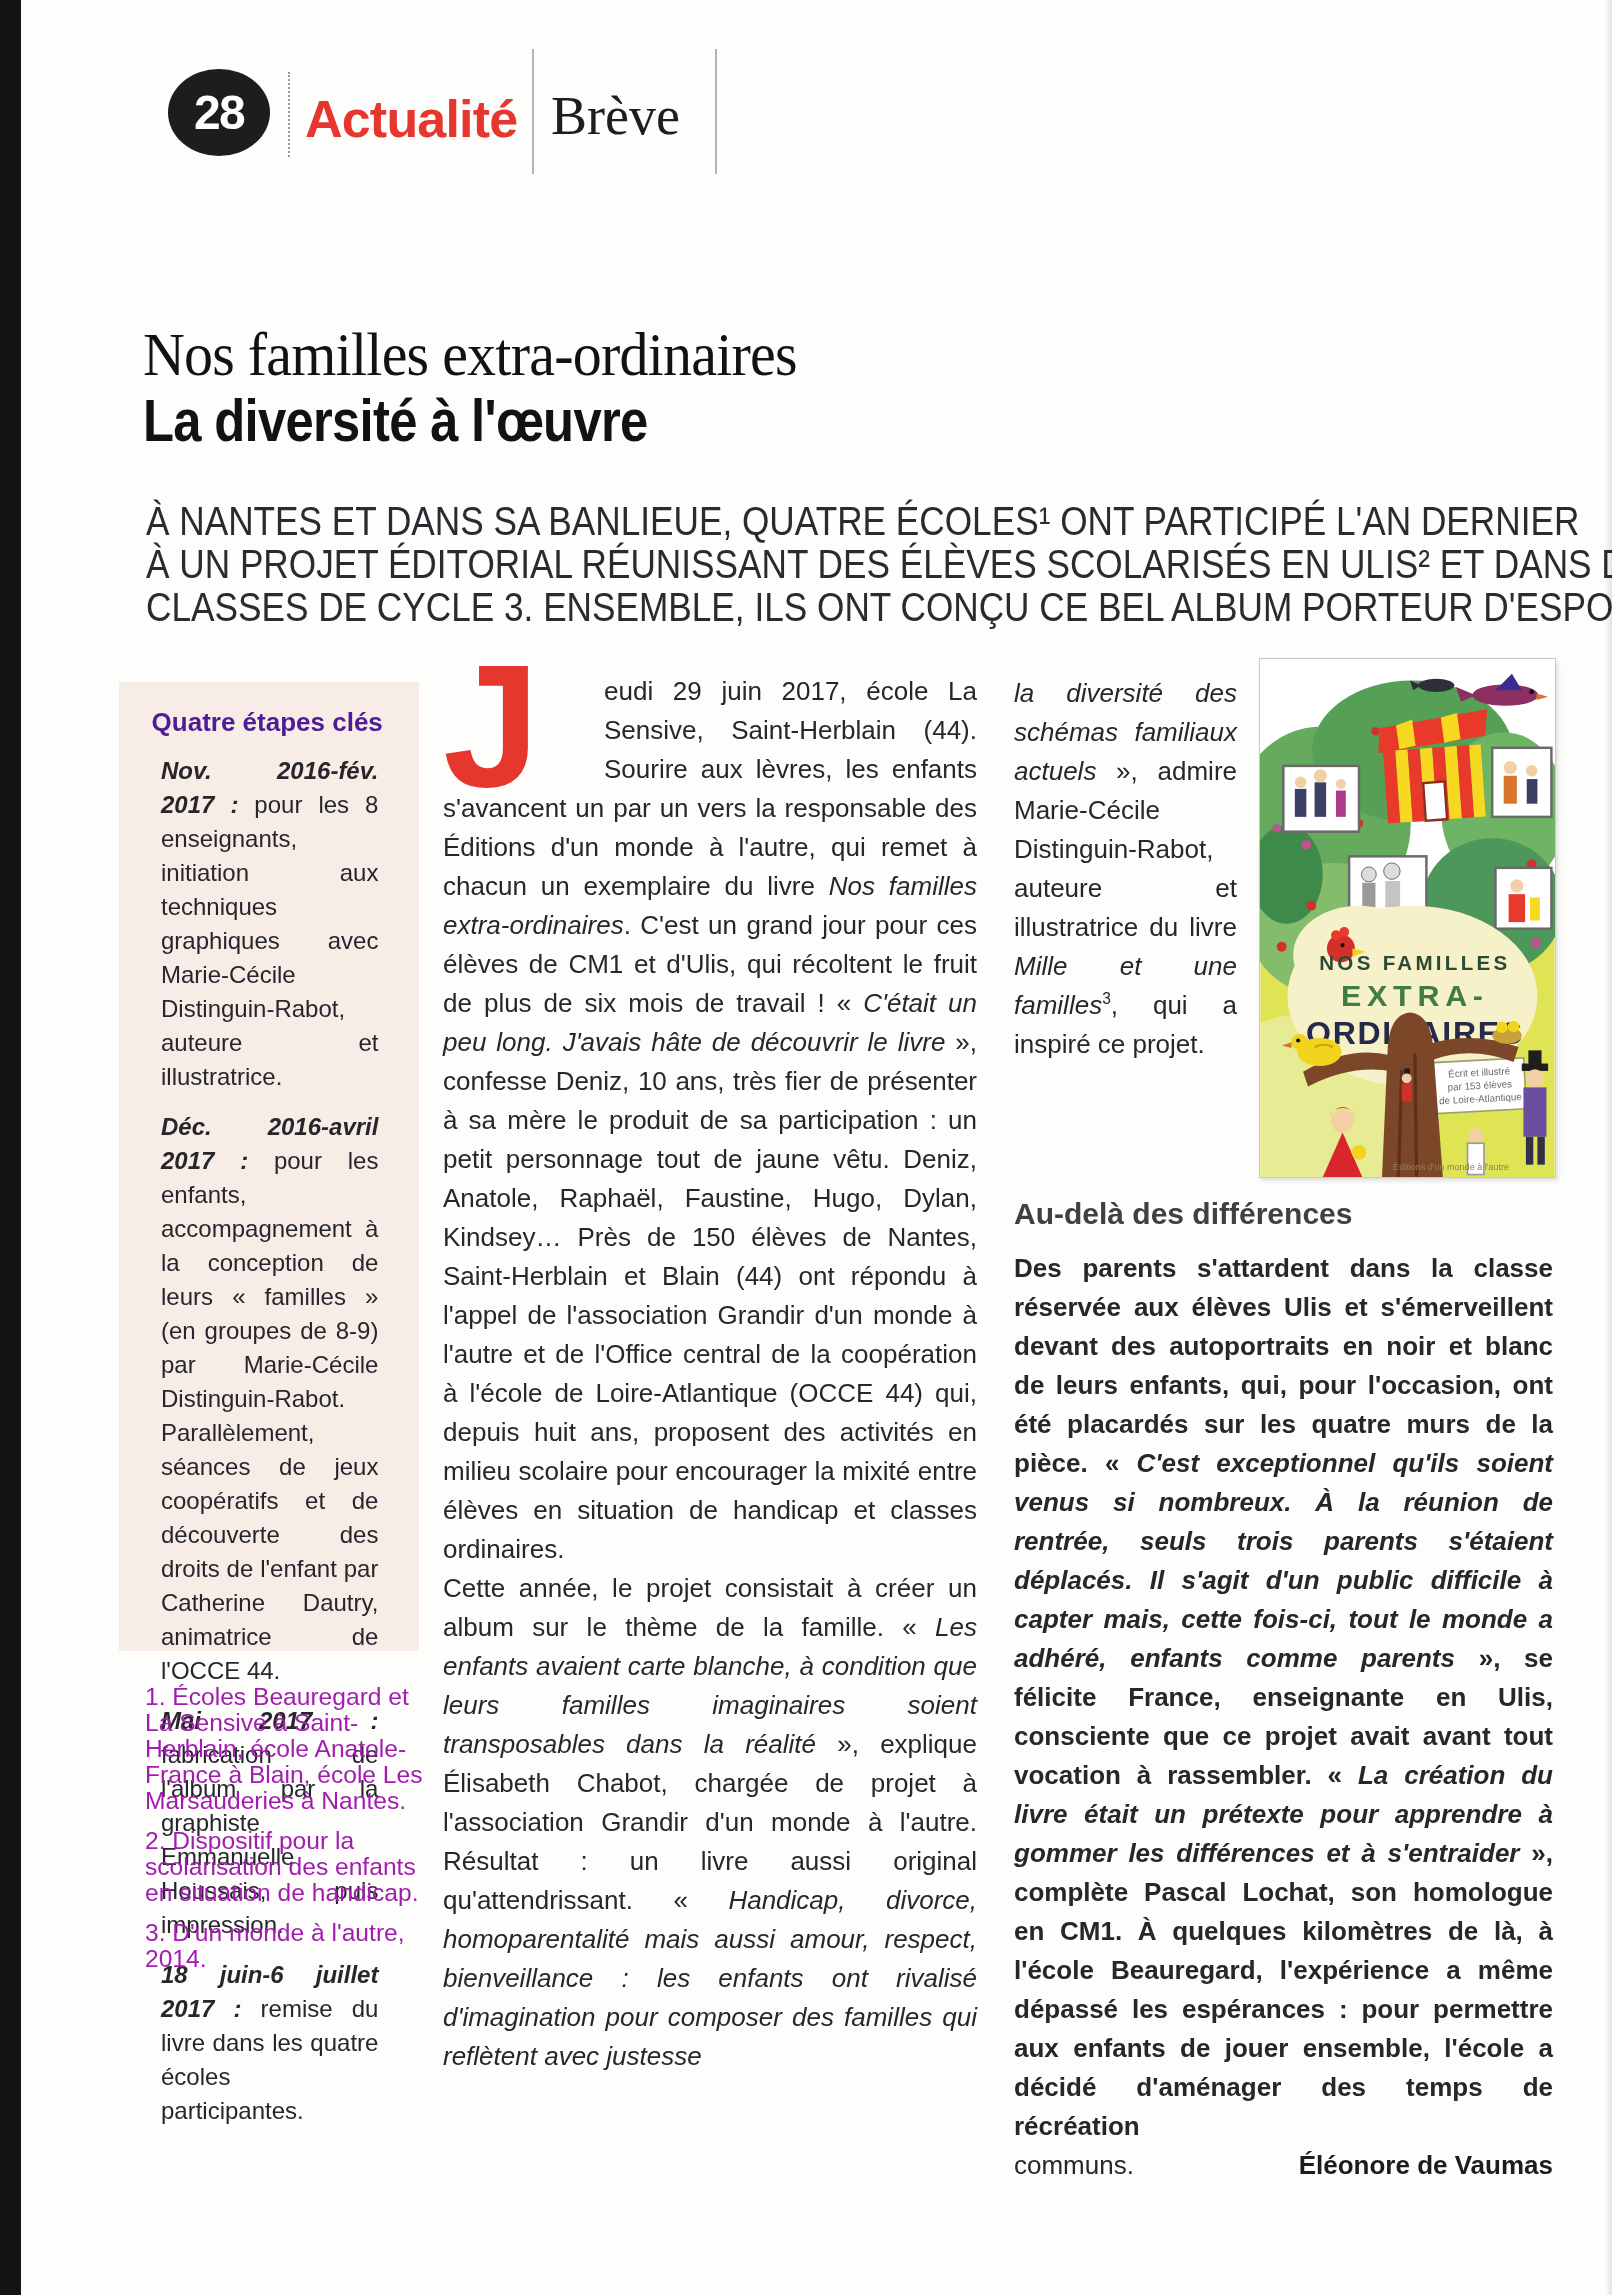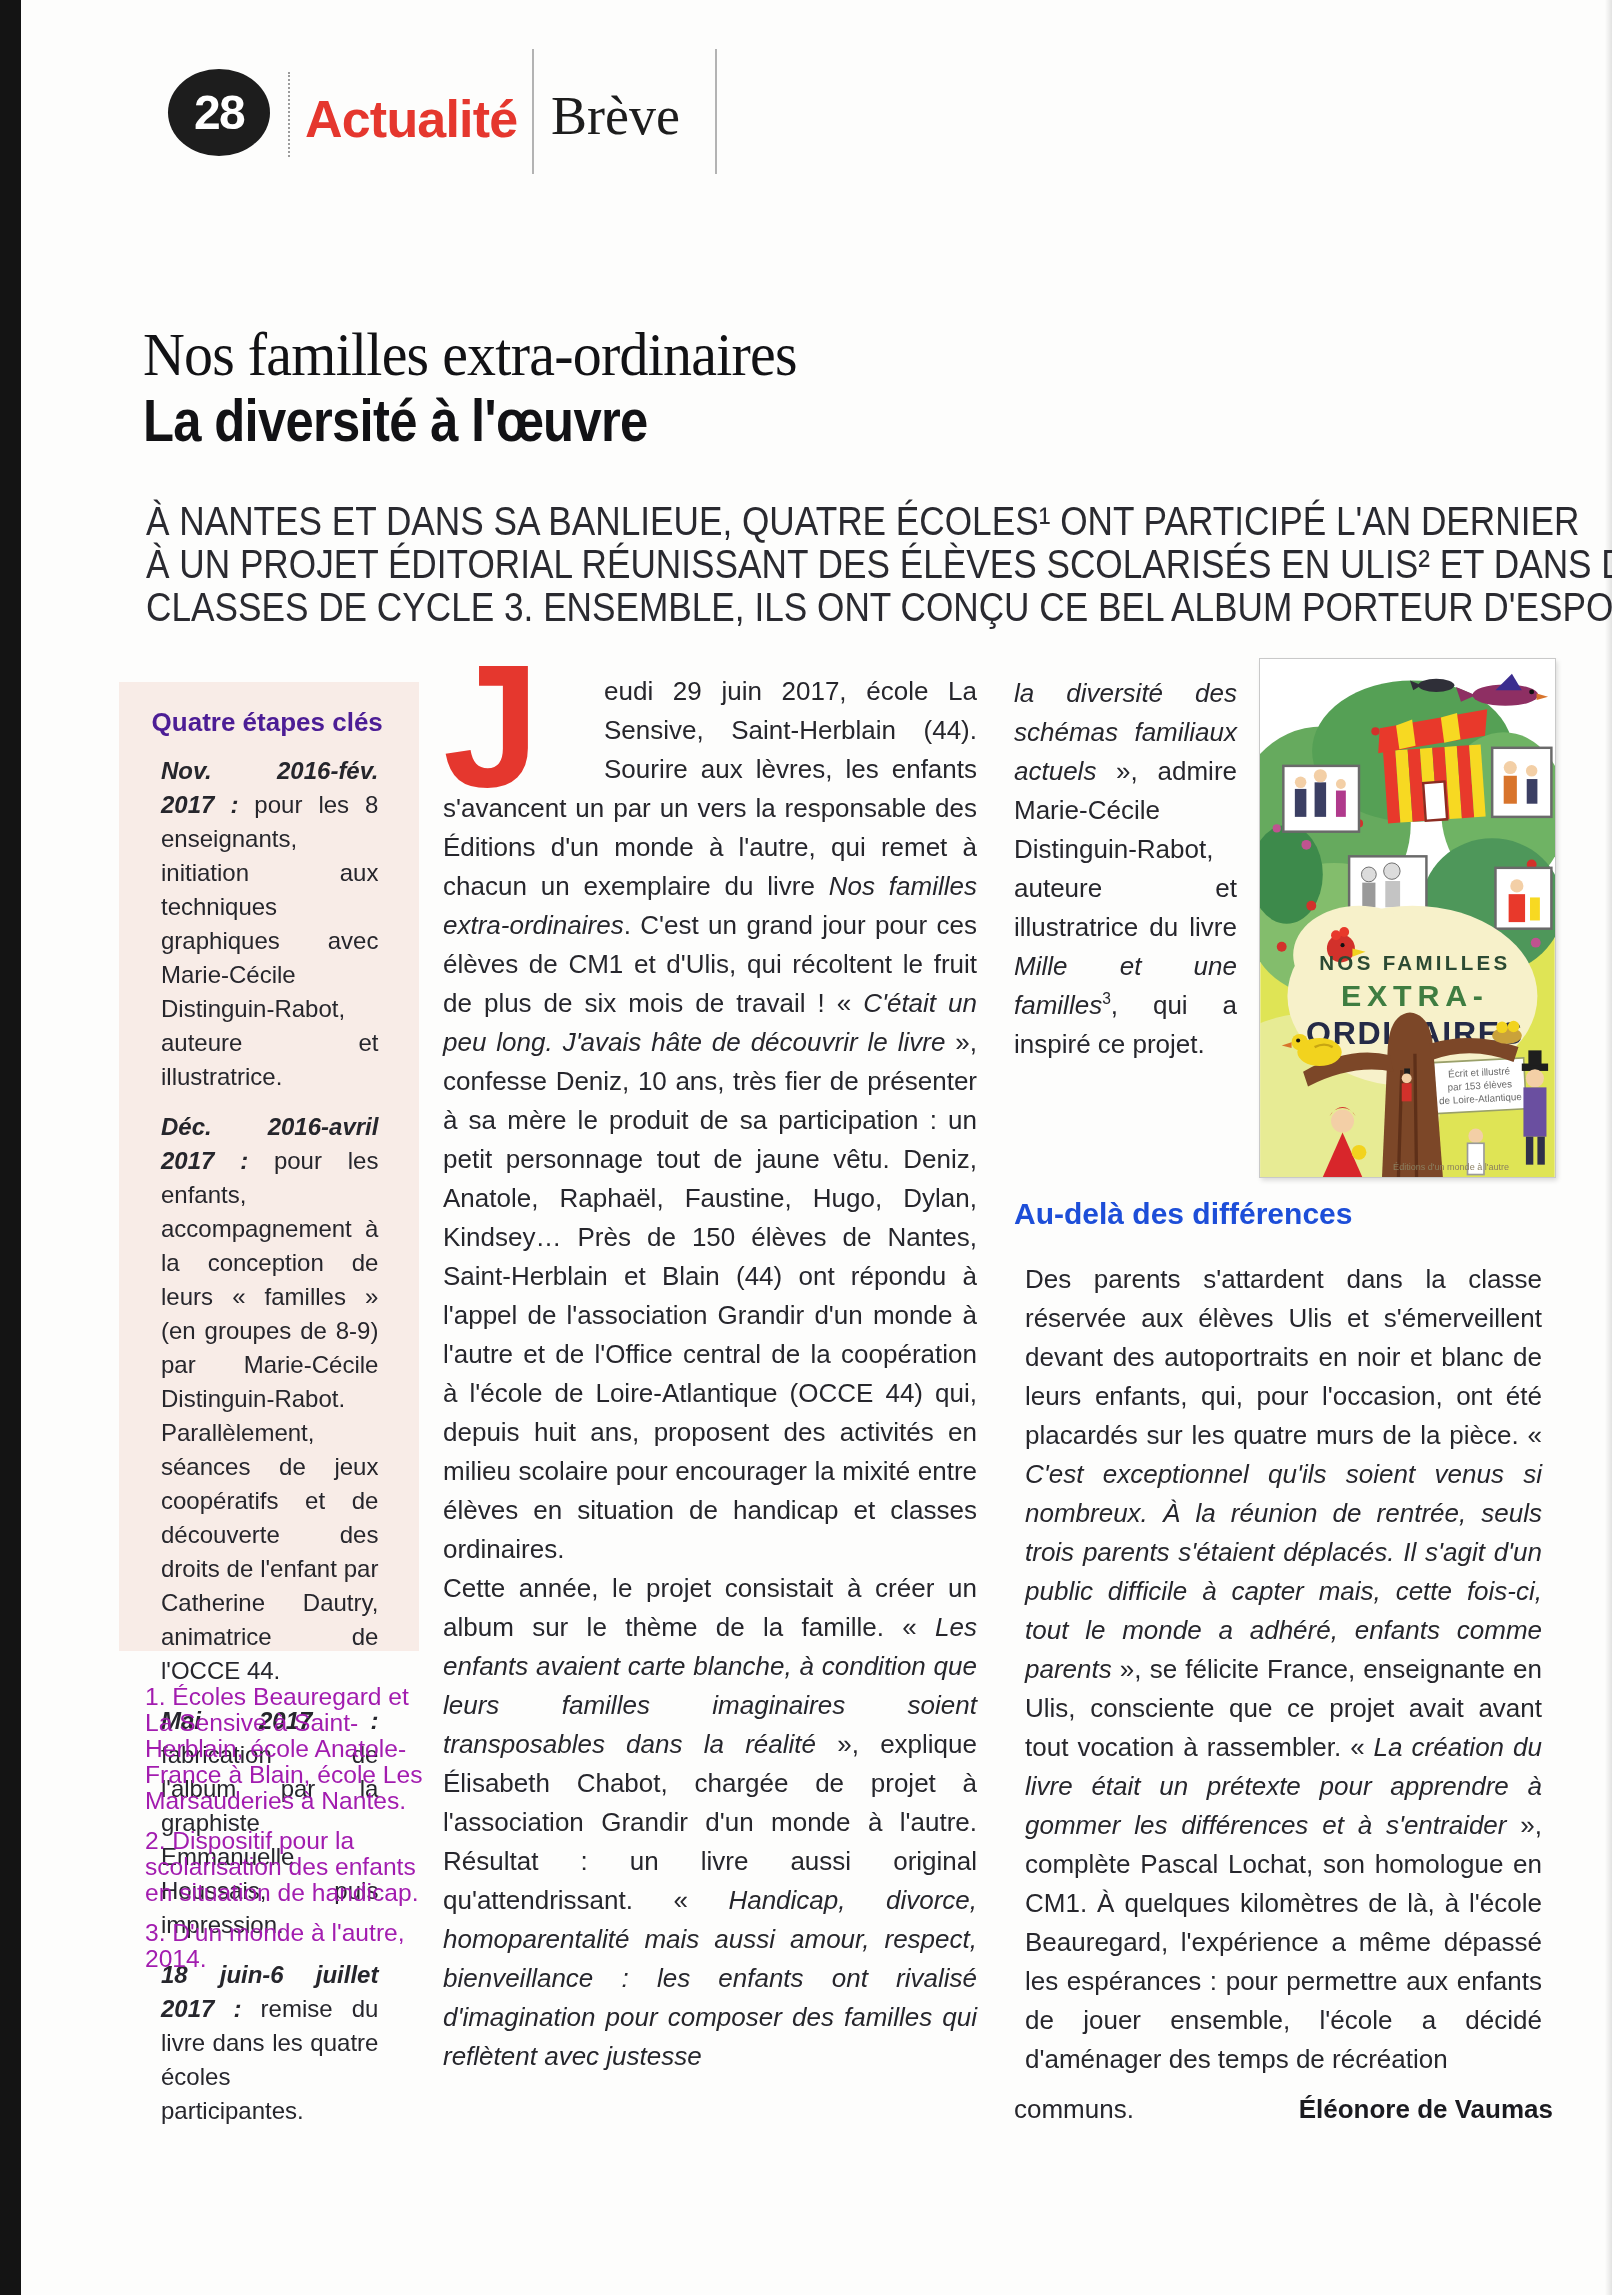--- a/index.html
+++ b/index.html
@@ -46,23 +46,23 @@
   
   .body-col{font-size:26px;line-height:39px;text-align:justify;color:#26262c;hyphens:auto;}
   .col-middle{left:443px;top:672px;width:534px;}
   .col-middle p{margin:0;}
   .i{font-style:italic;}
   sup{font-size:60%;vertical-align:super;line-height:0;}
   .dropcap-box{float:left;width:161px;height:116px;}
   .dropcap-glyph{display:block;font-size:174px;line-height:123px;font-weight:700;color:#e5372e;margin-top:-8.2px;}
 
   .col-right-narrow{left:1014px;top:674px;width:223px;}
-  .subhead{left:1014px;top:1197px;font-size:30px;font-weight:700;color:#1d4ed8;}
+  .subhead{left:1014px;top:1197px;font-size:30px;font-weight:700;color:#404040;}
   .col-right-wide{left:1014px;top:1249px;width:539px;}
-  .col-right-wide p{margin:11px;}
+  .col-right-wide p{margin:0;font-weight:bold;}
   .lastline-row{display:flex;justify-content:space-between;align-items:baseline;}
   .author{font-weight:700;color:#1b1b20;}
 
   
   .book-cover{left:1259px;top:658px;width:295px;height:518px;background:#fff;
               border:0.8px solid #c9c9c9;box-shadow:1.6px 2.5px 4.9px rgba(0,0,0,.15);}
   .book-cover svg{display:block;width:100%;height:100%;}
 
   
   .footer{left:145px;top:2203px;font-size:25.4px;color:#3a3a3a;white-space:nowrap;}

